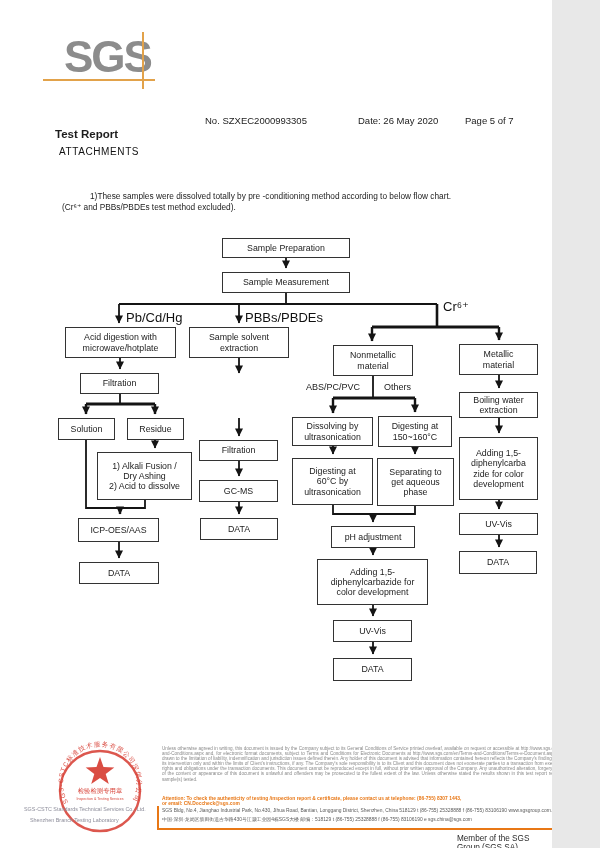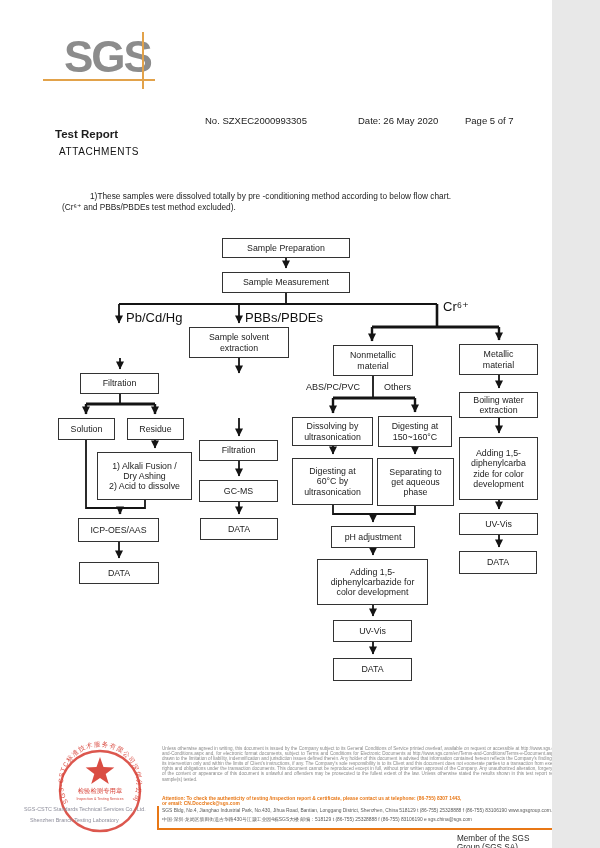--- a/index.html
+++ b/index.html
@@ -103,20 +103,22 @@
     </g>
   </svg>
 
   <div class="fb" style="left:222px;top:238px;width:128px;height:20px">Sample Preparation</div>
   <div class="fb" style="left:222px;top:272px;width:128px;height:21px">Sample Measurement</div>
 
   <div class="blabel" style="left:126px;top:310px;">Pb/Cd/Hg</div>
   <div class="blabel" style="left:245px;top:310px;">PBBs/PBDEs</div>
   <div class="blabel" style="left:443px;top:299px;">Cr⁶⁺</div>
 
+  <div class="fb" style="left:65px;top:327px;width:111px;height:31px">Acid digestion with
+microwave/hotplate</div>
   <div class="fb" style="left:189px;top:327px;width:100px;height:31px">Sample solvent
 extraction</div>
   <div class="fb" style="left:333px;top:345px;width:80px;height:31px">Nonmetallic
 material</div>
   <div class="fb" style="left:459px;top:344px;width:79px;height:31px">Metallic
 material</div>
 
   <div class="fb" style="left:80px;top:373px;width:79px;height:21px">Filtration</div>
 
   <div class="slabel" style="left:306px;top:382px;">ABS/PC/PVC</div>

